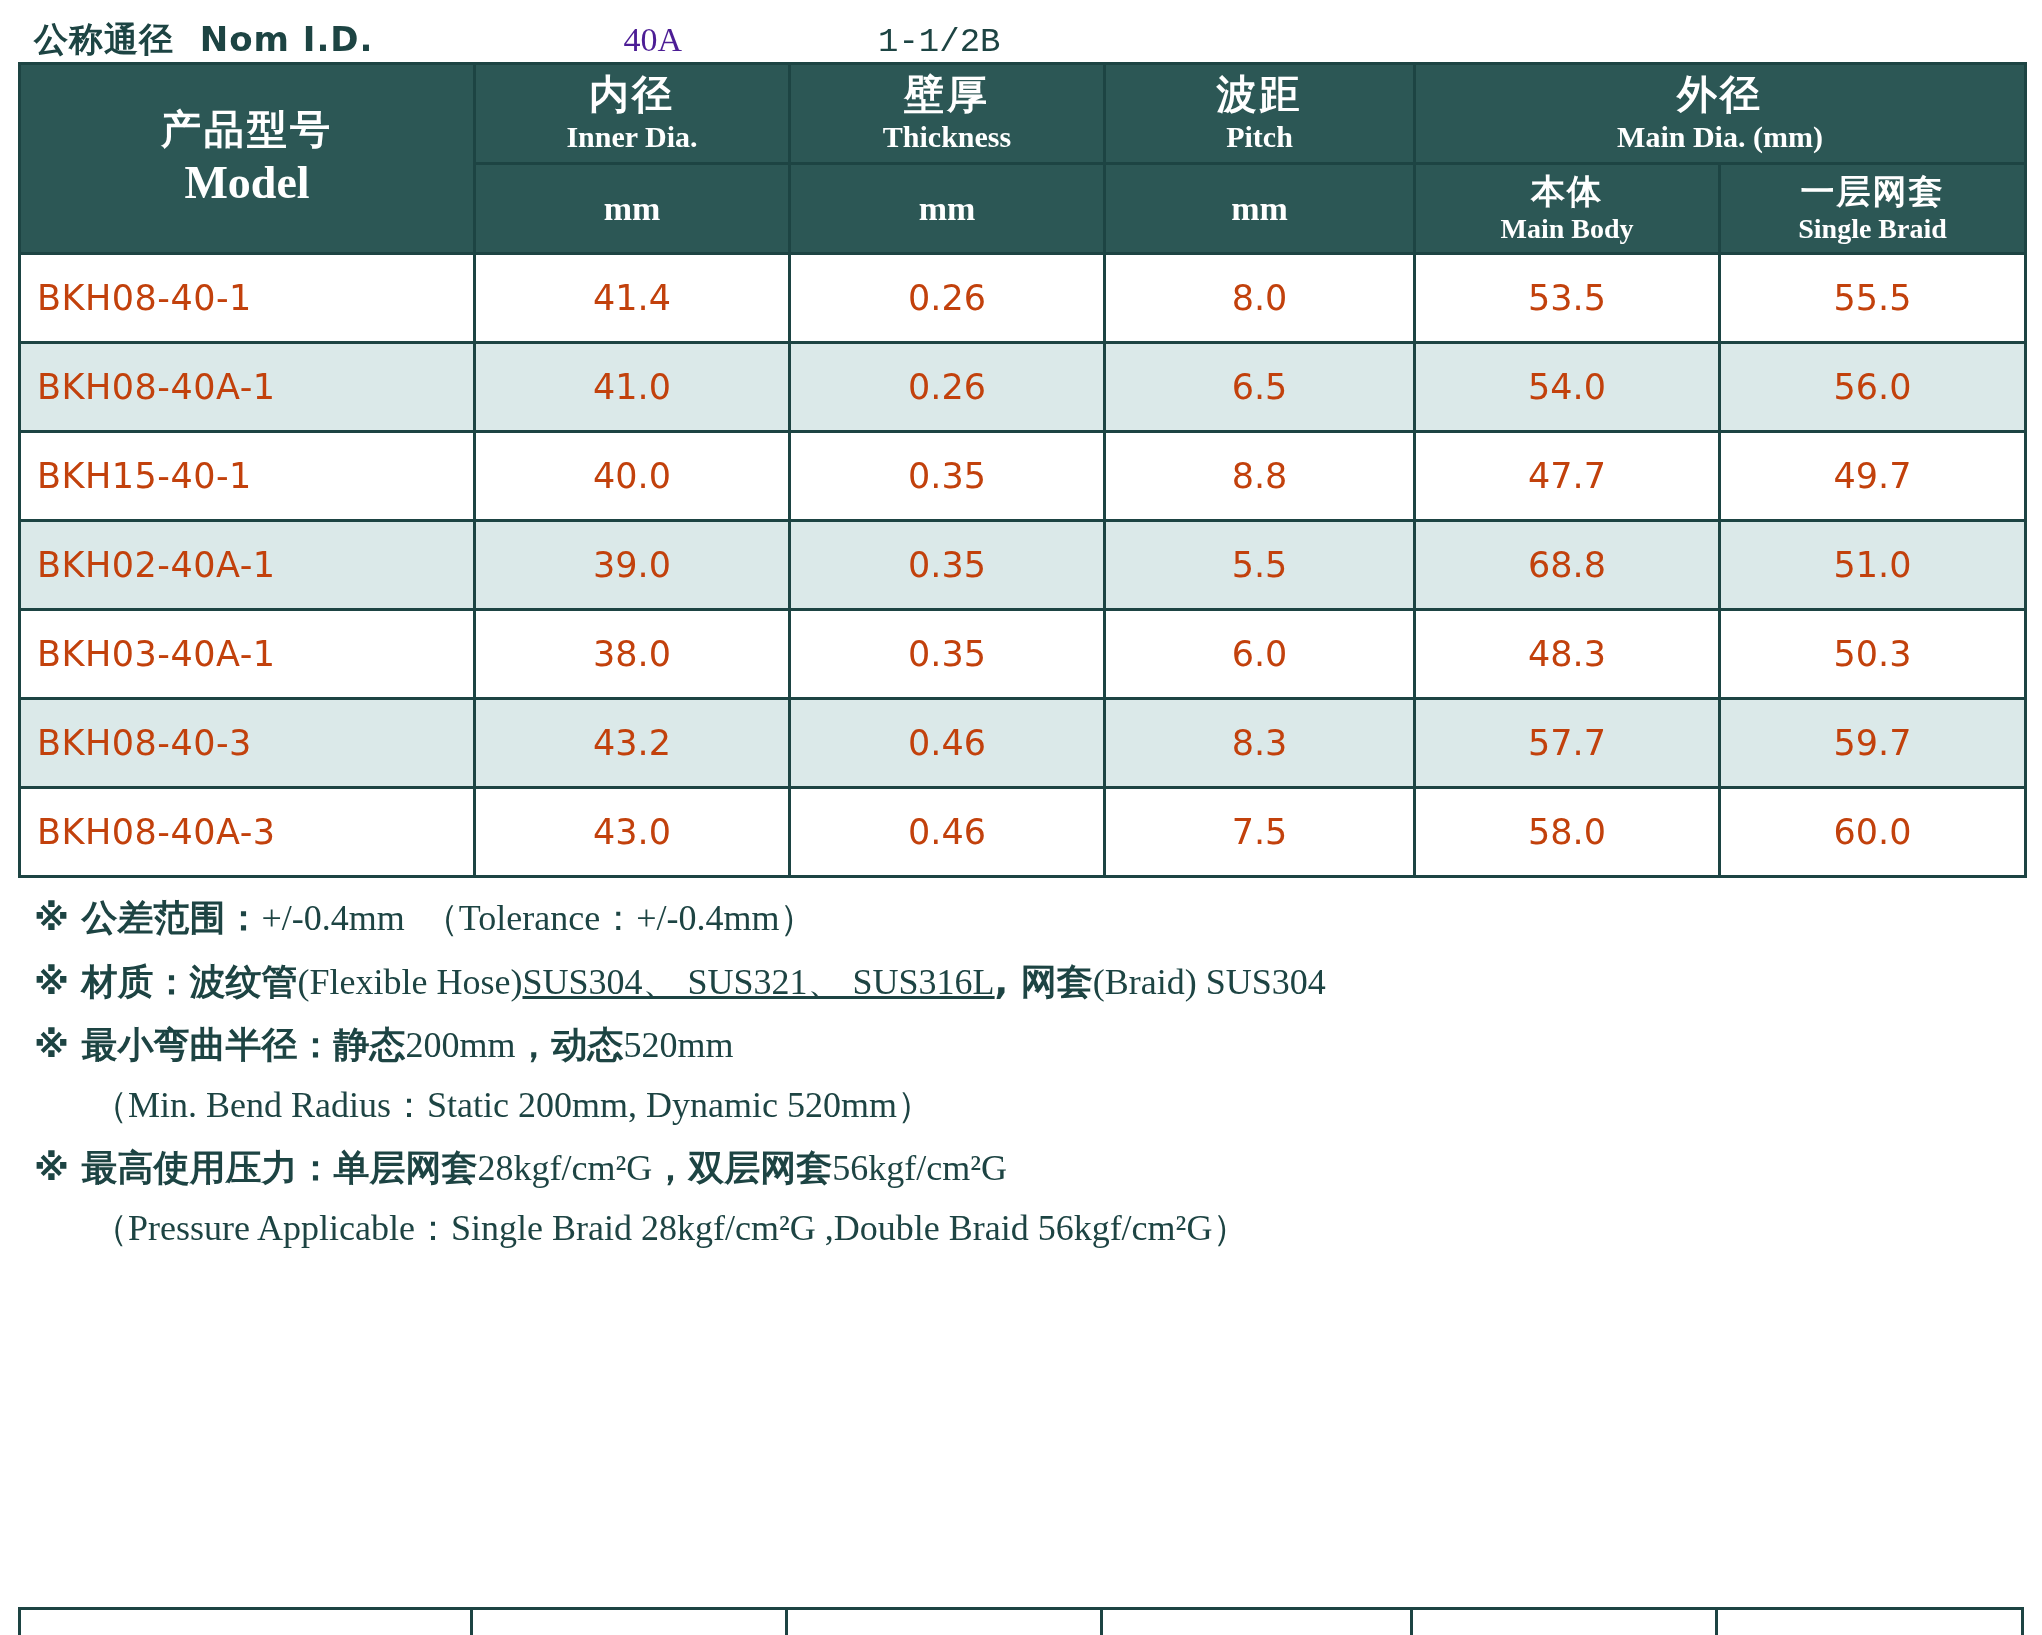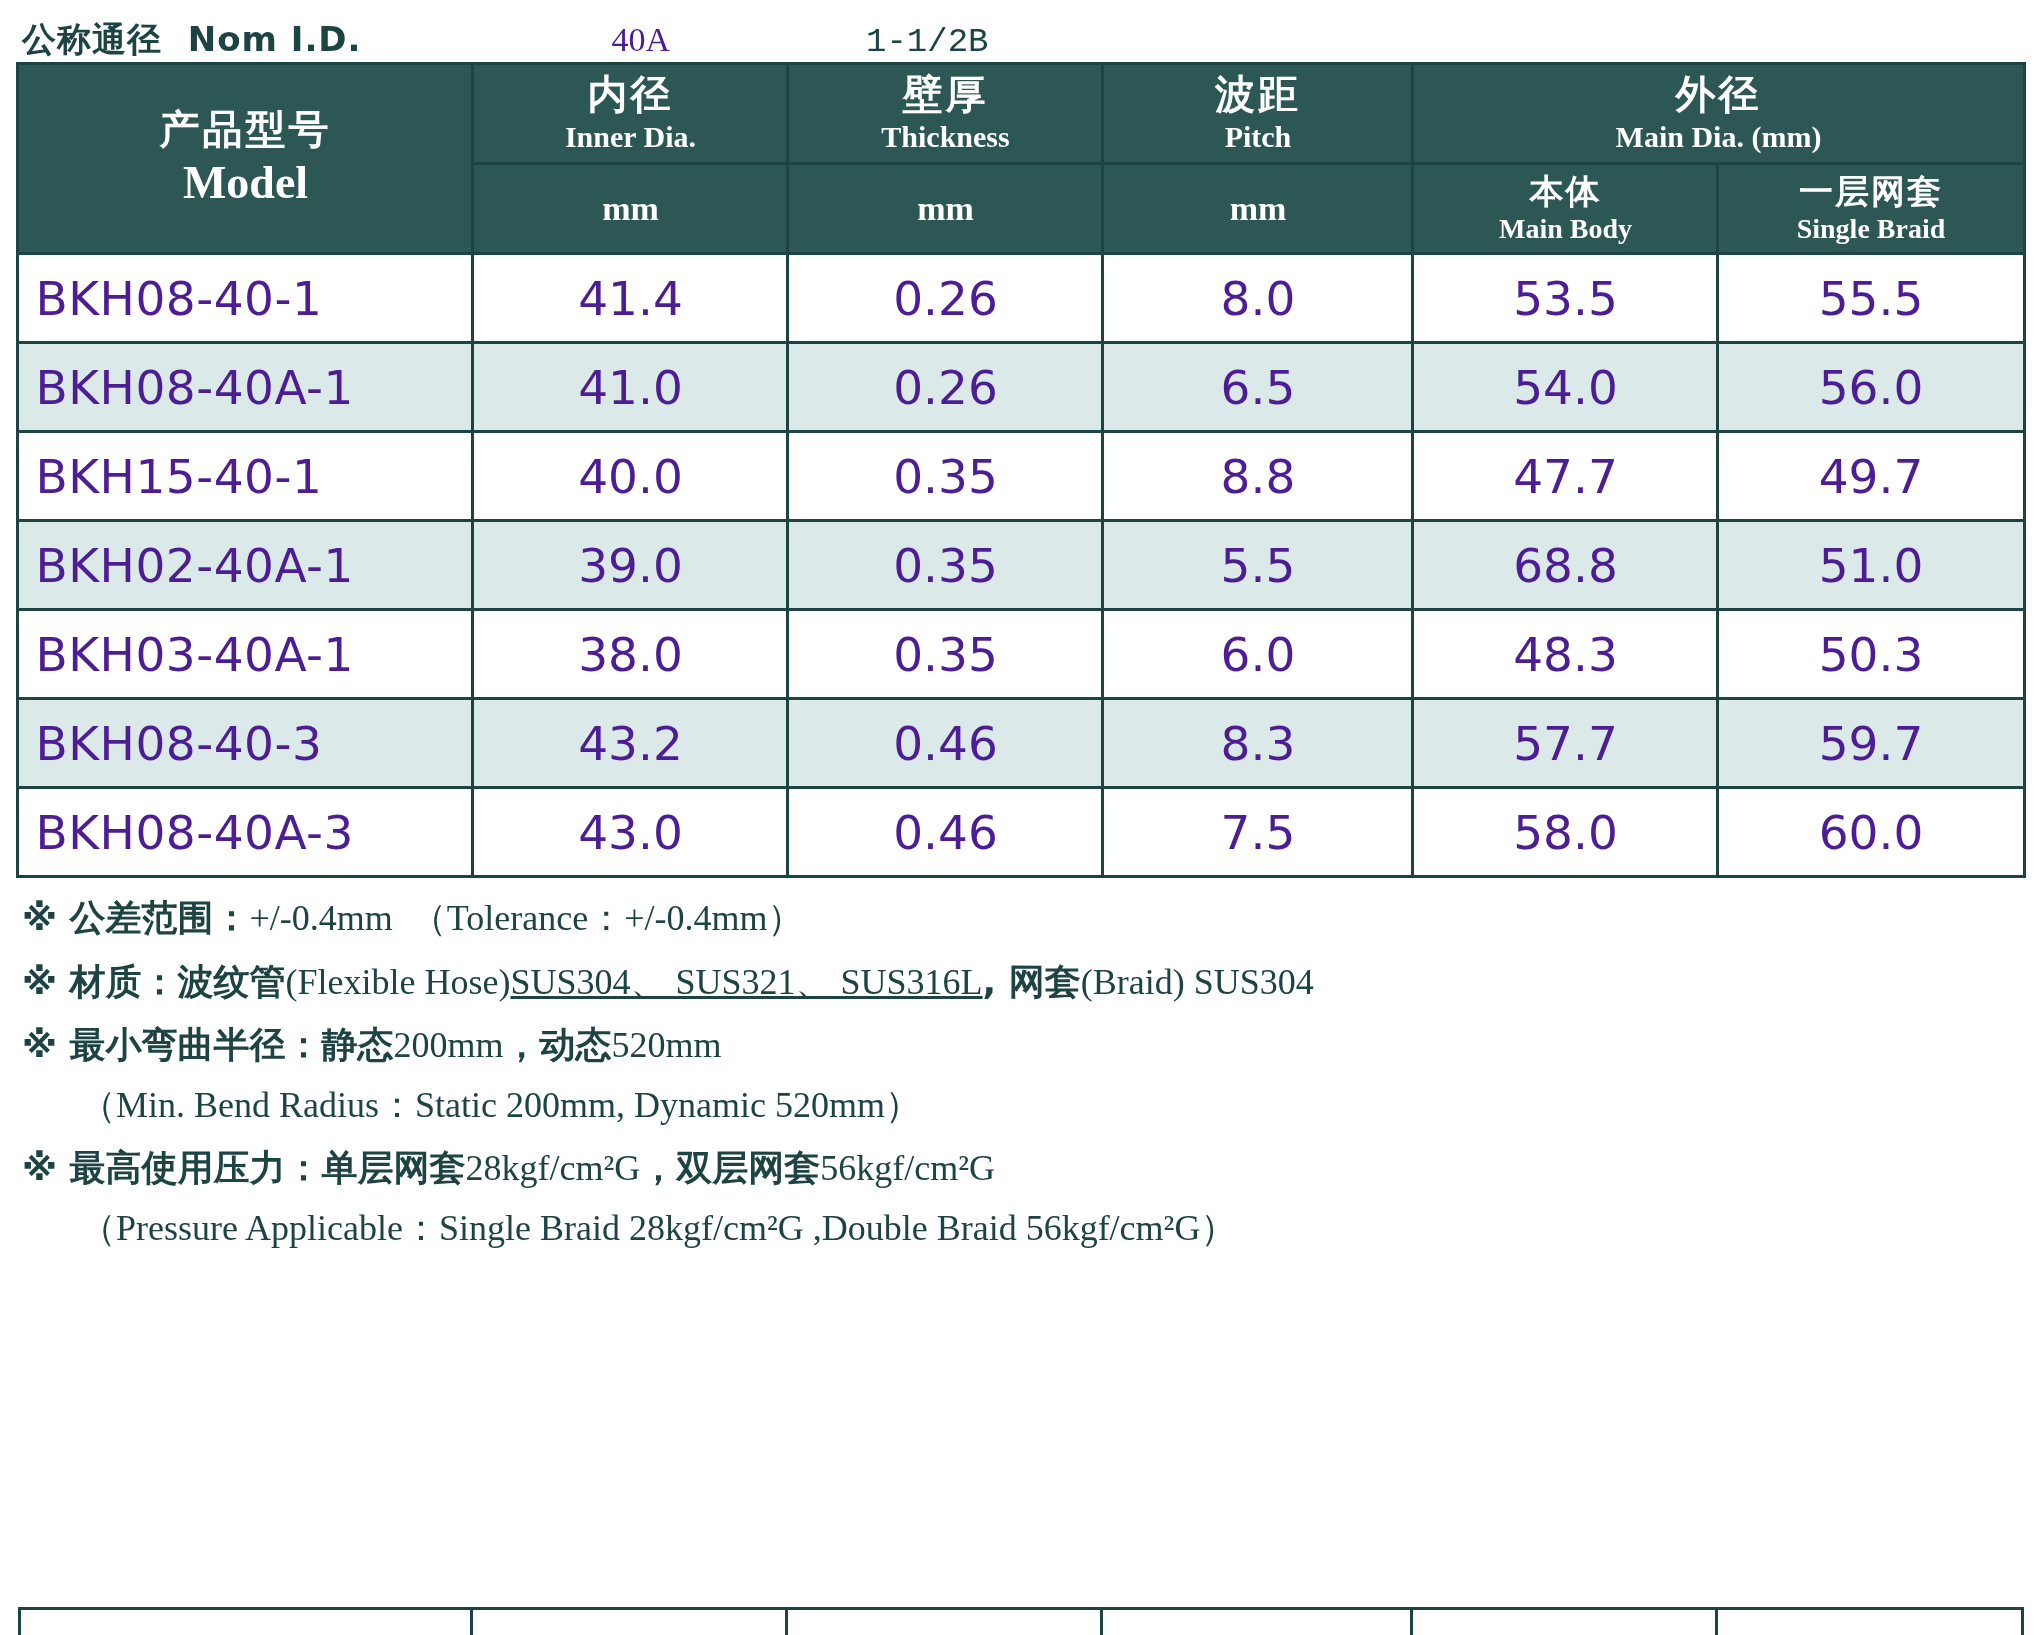--- a/index.html
+++ b/index.html
@@ -12,21 +12,21 @@
     height: 1635px;
     font-family: "Liberation Serif", serif;
     color: #1d4443;
     overflow: hidden;
   }
   .page {
     position: relative;
     width: 2042px;
     height: 1635px;
     box-sizing: border-box;
-    padding: 0 6px;
+    padding: 0 18px;
   }
 
   
   .nom-row {
     display: flex;
     align-items: baseline;
     height: 62px;
     padding-left: 16px;
   }
   .nom-label {
@@ -108,22 +108,22 @@
     font-family: "Liberation Serif", serif;
     font-weight: bold;
     font-size: 28px;
     line-height: 1.25;
     display: block;
   }
 
   tbody td {
     height: 84px;
     font-family: "DejaVu Sans", sans-serif;
-    font-size: 47px;
-    color: #4c1d95;
+    font-size: 35px;
+    color: #c2410c;
     background: #ffffff;
   }
   tbody tr.alt td {
     background: #dbe9e9;
   }
   tbody td.model {
     text-align: left;
     padding-left: 16px;
     letter-spacing: 0.5px;
   }

